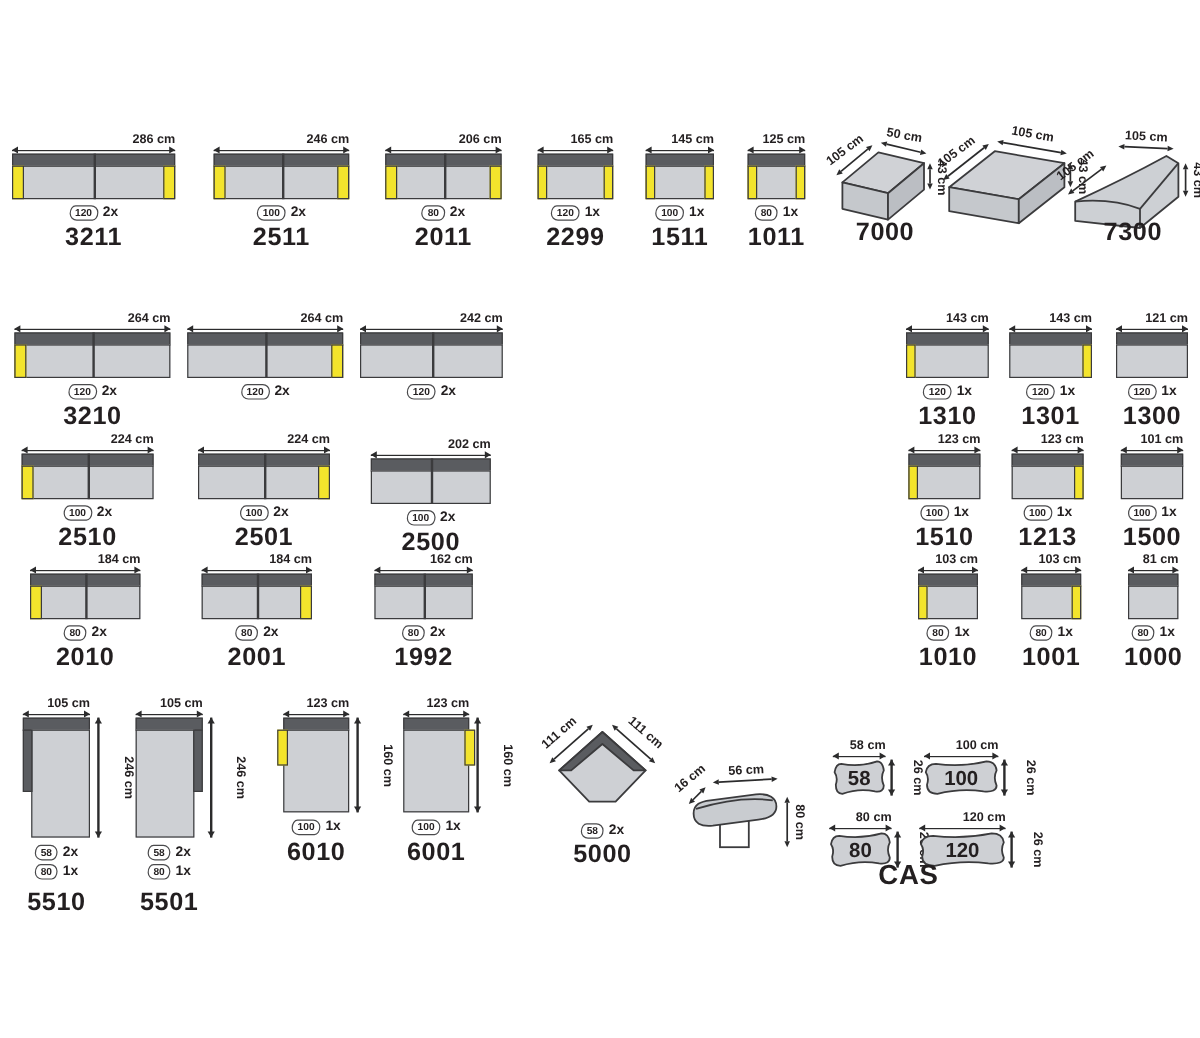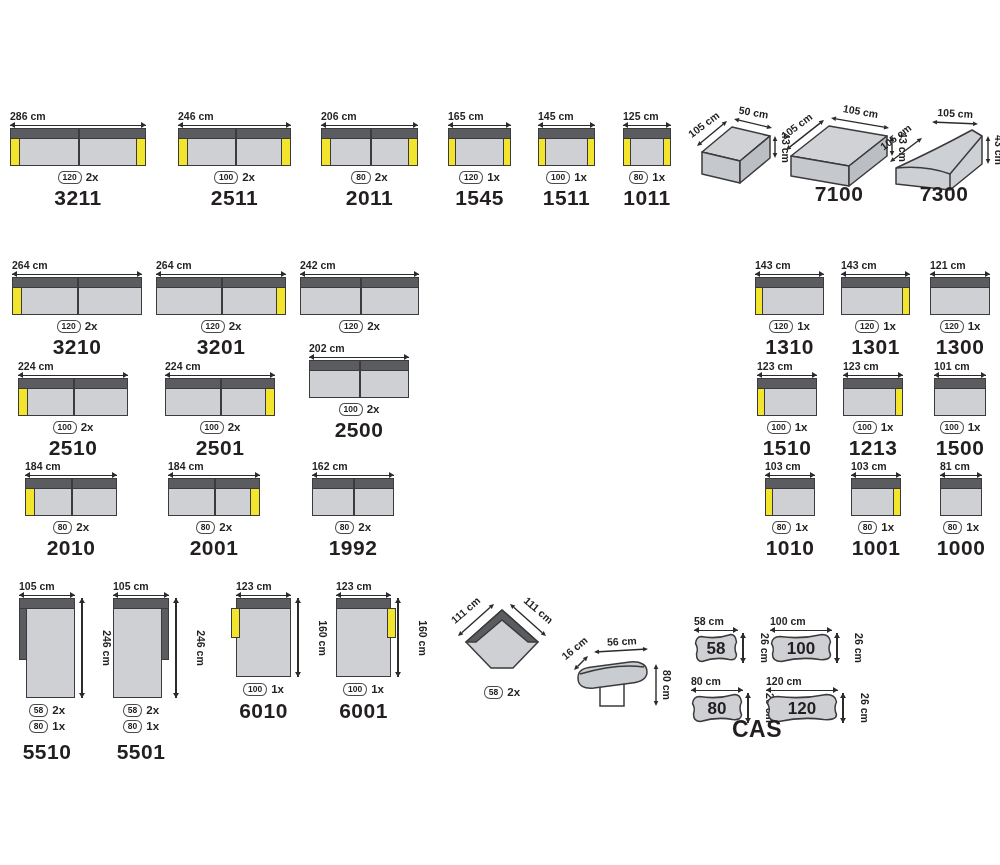--- a/index.html
+++ b/index.html
@@ -1,21 +1,21 @@
 <!DOCTYPE html>
 <html><head>
 <meta charset="utf-8">
 <style>
   html,body{margin:0;padding:0;background:#fff;}
   #canvas{position:relative;width:1000px;height:865px;background:#ffffff;overflow:hidden;
           font-family:"Liberation Sans",sans-serif;color:#231f20;}
   svg{overflow:visible;display:block;}
   .module{position:absolute;}
   
-  .hdim{position:absolute;display:flex;flex-direction:column;align-items:flex-start;}
+  .hdim{position:absolute;display:flex;flex-direction:column;align-items:flex-end;}
   .dimlbl{font-weight:bold;font-size:10.5px;line-height:1;margin-bottom:3px;white-space:nowrap;}
   .aline{position:relative;height:1.5px;background:#2b2b2c;width:100%;}
   .aline::before{content:"";position:absolute;left:0;top:-2.4px;width:0;height:0;
     border-right:5px solid #2b2b2c;border-top:3px solid transparent;border-bottom:3px solid transparent;}
   .aline::after{content:"";position:absolute;right:0;top:-2.4px;width:0;height:0;
     border-left:5px solid #2b2b2c;border-top:3px solid transparent;border-bottom:3px solid transparent;}
   
   .vdim{position:absolute;width:16px;}
   .vline{position:absolute;left:0;top:0;width:1.5px;height:100%;background:#2b2b2c;}
   .vline::before{content:"";position:absolute;top:0;left:-2.4px;width:0;height:0;
@@ -105,21 +105,21 @@
       <div class="part back" style="left: 0px; top: 0px; width: 63px; height: 11px;"></div>
       <div class="part seat" style="left: 0px; top: 10px; width: 63px; height: 28px;"></div>
       <div class="part arm" style="left: 0px; top: 10px; width: 8px; height: 28px;"></div>
       <div class="part arm" style="left: 55px; top: 10px; width: 8px; height: 28px;"></div>
       <div class="badges" style="left: -25px; top: 43px; width: 113px;">
         <div class="badgerow">
           <div class="badge">120</div>
           <div class="bcount">1x</div>
         </div>
       </div>
-      <div class="mlabel" style="left: -25px; top: 58px; width: 113px;">1545</div>
+      <div class="mlabel" style="left: -25px; top: 58px; width: 113px;">2299</div>
     </div>
     <div class="module" style="left: 538px; top: 128px; width: 57px; height: 38px;">
       <div class="hdim" style="left: 0px; top: -17px; width: 57px;">
         <div class="dimlbl">145 cm</div>
         <div class="aline"></div>
       </div>
       <div class="part back" style="left: 0px; top: 0px; width: 57px; height: 11px;"></div>
       <div class="part seat" style="left: 0px; top: 10px; width: 57px; height: 28px;"></div>
       <div class="part arm" style="left: 0px; top: 10px; width: 8px; height: 28px;"></div>
       <div class="part arm" style="left: 49px; top: 10px; width: 8px; height: 28px;"></div>
@@ -159,40 +159,40 @@
         <text x="16" y="17.5" text-anchor="middle" font-family="&quot;Liberation Sans&quot;,sans-serif" font-weight="bold" font-size="10.5" fill="#231f20" transform="rotate(-37 16 17.5)">105 cm</text>
         <line x1="48.865401437450046" y1="10.152331919396063" x2="77.13459856254995" y2="16.847668080603935" stroke="#2b2b2c" stroke-width="1.4"></line>
         <polygon points="44,9 48.33532875452786,12.390416580623086 49.395474120372235,7.914247258169042" fill="#2b2b2c"></polygon>
         <polygon points="82,18 76.60452587962776,19.085752741830955 77.66467124547215,14.609583419376914" fill="#2b2b2c"></polygon>
         <text x="63" y="6" text-anchor="middle" font-family="&quot;Liberation Sans&quot;,sans-serif" font-weight="bold" font-size="10.5" fill="#231f20" transform="rotate(10 63 6)">50 cm</text>
         <line x1="85" y1="31" x2="85" y2="43" stroke="#2b2b2c" stroke-width="1.4"></line>
         <polygon points="85,26 82.7,31 87.3,31" fill="#2b2b2c"></polygon>
         <polygon points="85,48 82.7,43 87.3,43" fill="#2b2b2c"></polygon>
         <text x="92" y="38" text-anchor="middle" font-family="&quot;Liberation Sans&quot;,sans-serif" font-weight="bold" font-size="10.5" fill="#231f20" transform="rotate(90 92 38)">43 cm</text>
       </svg>
+      <div class="mlabel" style="left: -25px; top: 72px; width: 145px;">7000</div>
     </div>
     <div class="module" style="left: 783px; top: 110px; width: 112px; height: 100px;">
       <svg width="112" height="78" style="position: absolute; left: 0px; top: 0px;">
         <path d="M8,46 L46,16 L104,26 L66,56 Z" fill="#d0d2d6" stroke="#3b3b3d" stroke-width="1.5" stroke-linejoin="round"></path>
         <path d="M8,46 L66,56 L66,76 L8,66 Z" fill="#c5c8cc" stroke="#3b3b3d" stroke-width="1.5" stroke-linejoin="round"></path>
         <path d="M66,56 L104,26 L104,46 L66,76 Z" fill="#bbbec3" stroke="#3b3b3d" stroke-width="1.5" stroke-linejoin="round"></path>
         <line x1="6.924413827667131" y1="36.9017785571049" x2="37.07558617233287" y2="13.098221442895102" stroke="#2b2b2c" stroke-width="1.4"></line>
         <polygon points="3,40 8.349595691398878,38.70700891783178 5.499231963935384,35.096548196378016" fill="#2b2b2c"></polygon>
         <polygon points="41,10 38.50076803606461,14.903451803621982 35.650404308601125,11.292991082168223" fill="#2b2b2c"></polygon>
         <text x="16" y="19" text-anchor="middle" font-family="&quot;Liberation Sans&quot;,sans-serif" font-weight="bold" font-size="10.5" fill="#231f20" transform="rotate(-37 16 19)">105 cm</text>
         <line x1="52.92730057872174" y1="8.849534582538231" x2="101.07269942127826" y2="17.15046541746177" stroke="#2b2b2c" stroke-width="1.4"></line>
         <polygon points="48,8 52.53651467075416,11.116092848750231 53.318086486689324,6.582976316326231" fill="#2b2b2c"></polygon>
         <polygon points="106,18 100.68191351331068,19.41702368367377 101.46348532924584,14.88390715124977" fill="#2b2b2c"></polygon>
         <text x="77" y="5" text-anchor="middle" font-family="&quot;Liberation Sans&quot;,sans-serif" font-weight="bold" font-size="10.5" fill="#231f20" transform="rotate(10 77 5)">105 cm</text>
         <line x1="109" y1="31" x2="109" y2="41" stroke="#2b2b2c" stroke-width="1.4"></line>
         <polygon points="109,26 106.7,31 111.3,31" fill="#2b2b2c"></polygon>
         <polygon points="109,46 106.7,41 111.3,41" fill="#2b2b2c"></polygon>
         <text x="116" y="37" text-anchor="middle" font-family="&quot;Liberation Sans&quot;,sans-serif" font-weight="bold" font-size="10.5" fill="#231f20" transform="rotate(90 116 37)">43 cm</text>
       </svg>
-      <div class="mlabel" style="left: -25px; top: 72px; width: 162px;">7100</div>
     </div>
     <div class="module" style="left: 888px; top: 110px; width: 112px; height: 100px;">
       <svg width="112" height="78" style="position: absolute; left: 0px; top: 0px;">
         <path d="M8,74 L8,58 C34,46 62,32 84,20 L94,26 L94,54 L62,80 Z" fill="#cdd0d4" stroke="#3b3b3d" stroke-width="1.5" stroke-linejoin="round"></path>
         <path d="M8,58 C28,56 46,58 62,64" fill="none" stroke="#3b3b3d" stroke-width="1.5" stroke-linejoin="round"></path>
         <path d="M62,64 L62,80" fill="none" stroke="#3b3b3d" stroke-width="1.5" stroke-linejoin="round"></path>
         <path d="M62,64 L94,26" fill="none" stroke="#3b3b3d" stroke-width="1.5" stroke-linejoin="round"></path>
         <line x1="6" y1="49" x2="30" y2="31" stroke="#2b2b2c" stroke-width="1.4"></line>
         <polygon points="2,52 7.38,50.84 4.62,47.16" fill="#2b2b2c"></polygon>
         <polygon points="34,28 31.38,32.84 28.62,29.16" fill="#2b2b2c"></polygon>
@@ -233,21 +233,20 @@
       <div class="part back" style="left: 0px; top: 0px; width: 130px; height: 11px;"></div>
       <div class="part seat" style="left: 0px; top: 10px; width: 130px; height: 28px;"></div>
       <div class="part arm" style="left: 120px; top: 10px; width: 10px; height: 28px;"></div>
       <div class="divline" style="left: 65px; top: 0px; height: 38px;"></div>
       <div class="badges" style="left: -25px; top: 43px; width: 180px;">
         <div class="badgerow">
           <div class="badge">120</div>
           <div class="bcount">2x</div>
         </div>
       </div>
-      <div class="mlabel" style="left: -25px; top: 58px; width: 180px;">3201</div>
     </div>
     <div class="module" style="left: 300px; top: 277px; width: 119px; height: 38px;">
       <div class="hdim" style="left: 0px; top: -17px; width: 119px;">
         <div class="dimlbl">242 cm</div>
         <div class="aline"></div>
       </div>
       <div class="part back" style="left: 0px; top: 0px; width: 119px; height: 11px;"></div>
       <div class="part seat" style="left: 0px; top: 10px; width: 119px; height: 28px;"></div>
       <div class="divline" style="left: 60px; top: 0px; height: 38px;"></div>
       <div class="badges" style="left: -25px; top: 43px; width: 169px;">
@@ -331,21 +330,21 @@
       <div class="part arm" style="left: 100px; top: 10px; width: 10px; height: 28px;"></div>
       <div class="divline" style="left: 55px; top: 0px; height: 38px;"></div>
       <div class="badges" style="left: -25px; top: 43px; width: 160px;">
         <div class="badgerow">
           <div class="badge">100</div>
           <div class="bcount">2x</div>
         </div>
       </div>
       <div class="mlabel" style="left: -25px; top: 58px; width: 160px;">2501</div>
     </div>
-    <div class="module" style="left: 309px; top: 360px; width: 105px; height: 38px;">
+    <div class="module" style="left: 309px; top: 382px; width: 105px; height: 38px;">
       <div class="hdim" style="left: 0px; top: -17px; width: 100px;">
         <div class="dimlbl">202 cm</div>
         <div class="aline"></div>
       </div>
       <div class="part back" style="left: 0px; top: 0px; width: 100px; height: 11px;"></div>
       <div class="part seat" style="left: 0px; top: 10px; width: 100px; height: 28px;"></div>
       <div class="divline" style="left: 50px; top: 0px; height: 38px;"></div>
       <div class="badges" style="left: -25px; top: 43px; width: 150px;">
         <div class="badgerow">
           <div class="badge">100</div>
@@ -598,20 +597,21 @@
         <polygon points="60,4 62.20900976410948,9.040860627122017 65.26508342272712,5.602777761177182" fill="#2b2b2c"></polygon>
         <polygon points="96,36 90.73491657727288,34.39722223882282 93.79099023589052,30.959139372877985" fill="#2b2b2c"></polygon>
         <text x="86" y="13" text-anchor="middle" font-family="&quot;Liberation Sans&quot;,sans-serif" font-weight="bold" font-size="10.5" fill="#231f20" transform="rotate(41 86 13)">111 cm</text>
       </svg>
       <div class="badges" style="left: -25px; top: 86px; width: 154px;">
         <div class="badgerow">
           <div class="badge">58</div>
           <div class="bcount">2x</div>
         </div>
       </div>
+      <div class="mlabel" style="left: -25px; top: 100px; width: 154px;">5000</div>
     </div>
     <div class="module" style="left: 570px; top: 638px; width: 100px; height: 96px;">
       <svg width="100" height="72" style="position: absolute; left: 0px; top: 0px;">
         <rect x="30" y="46" width="24" height="22" fill="#ffffff" stroke="#3b3b3d" stroke-width="1.5"></rect>
         <path d="M8,40 C8,32 14,30 22,29 L60,24 C71,23 77,27 77,34 C77,41 70,44 62,45 L24,50 C14,51 8,48 8,40 Z" fill="#c9ccd0" stroke="#3b3b3d" stroke-width="1.5" stroke-linejoin="round"></path>
         <path d="M10,36 C30,30 54,26 74,29" fill="none" stroke="#3b3b3d" stroke-width="1.5" stroke-linejoin="round"></path>
         <line x1="7.535533905932738" y1="28.464466094067262" x2="14.464466094067262" y2="21.535533905932738" stroke="#2b2b2c" stroke-width="1.4"></line>
         <polygon points="4,32 9.161879502661797,30.090811690796322 5.909188309203678,26.838120497338203" fill="#2b2b2c"></polygon>
         <polygon points="18,18 16.090811690796322,23.161879502661797 12.838120497338203,19.909188309203678" fill="#2b2b2c"></polygon>
         <text x="7" y="13" text-anchor="middle" font-family="&quot;Liberation Sans&quot;,sans-serif" font-weight="bold" font-size="10.5" fill="#231f20" transform="rotate(-40 7 13)">16 cm</text>

